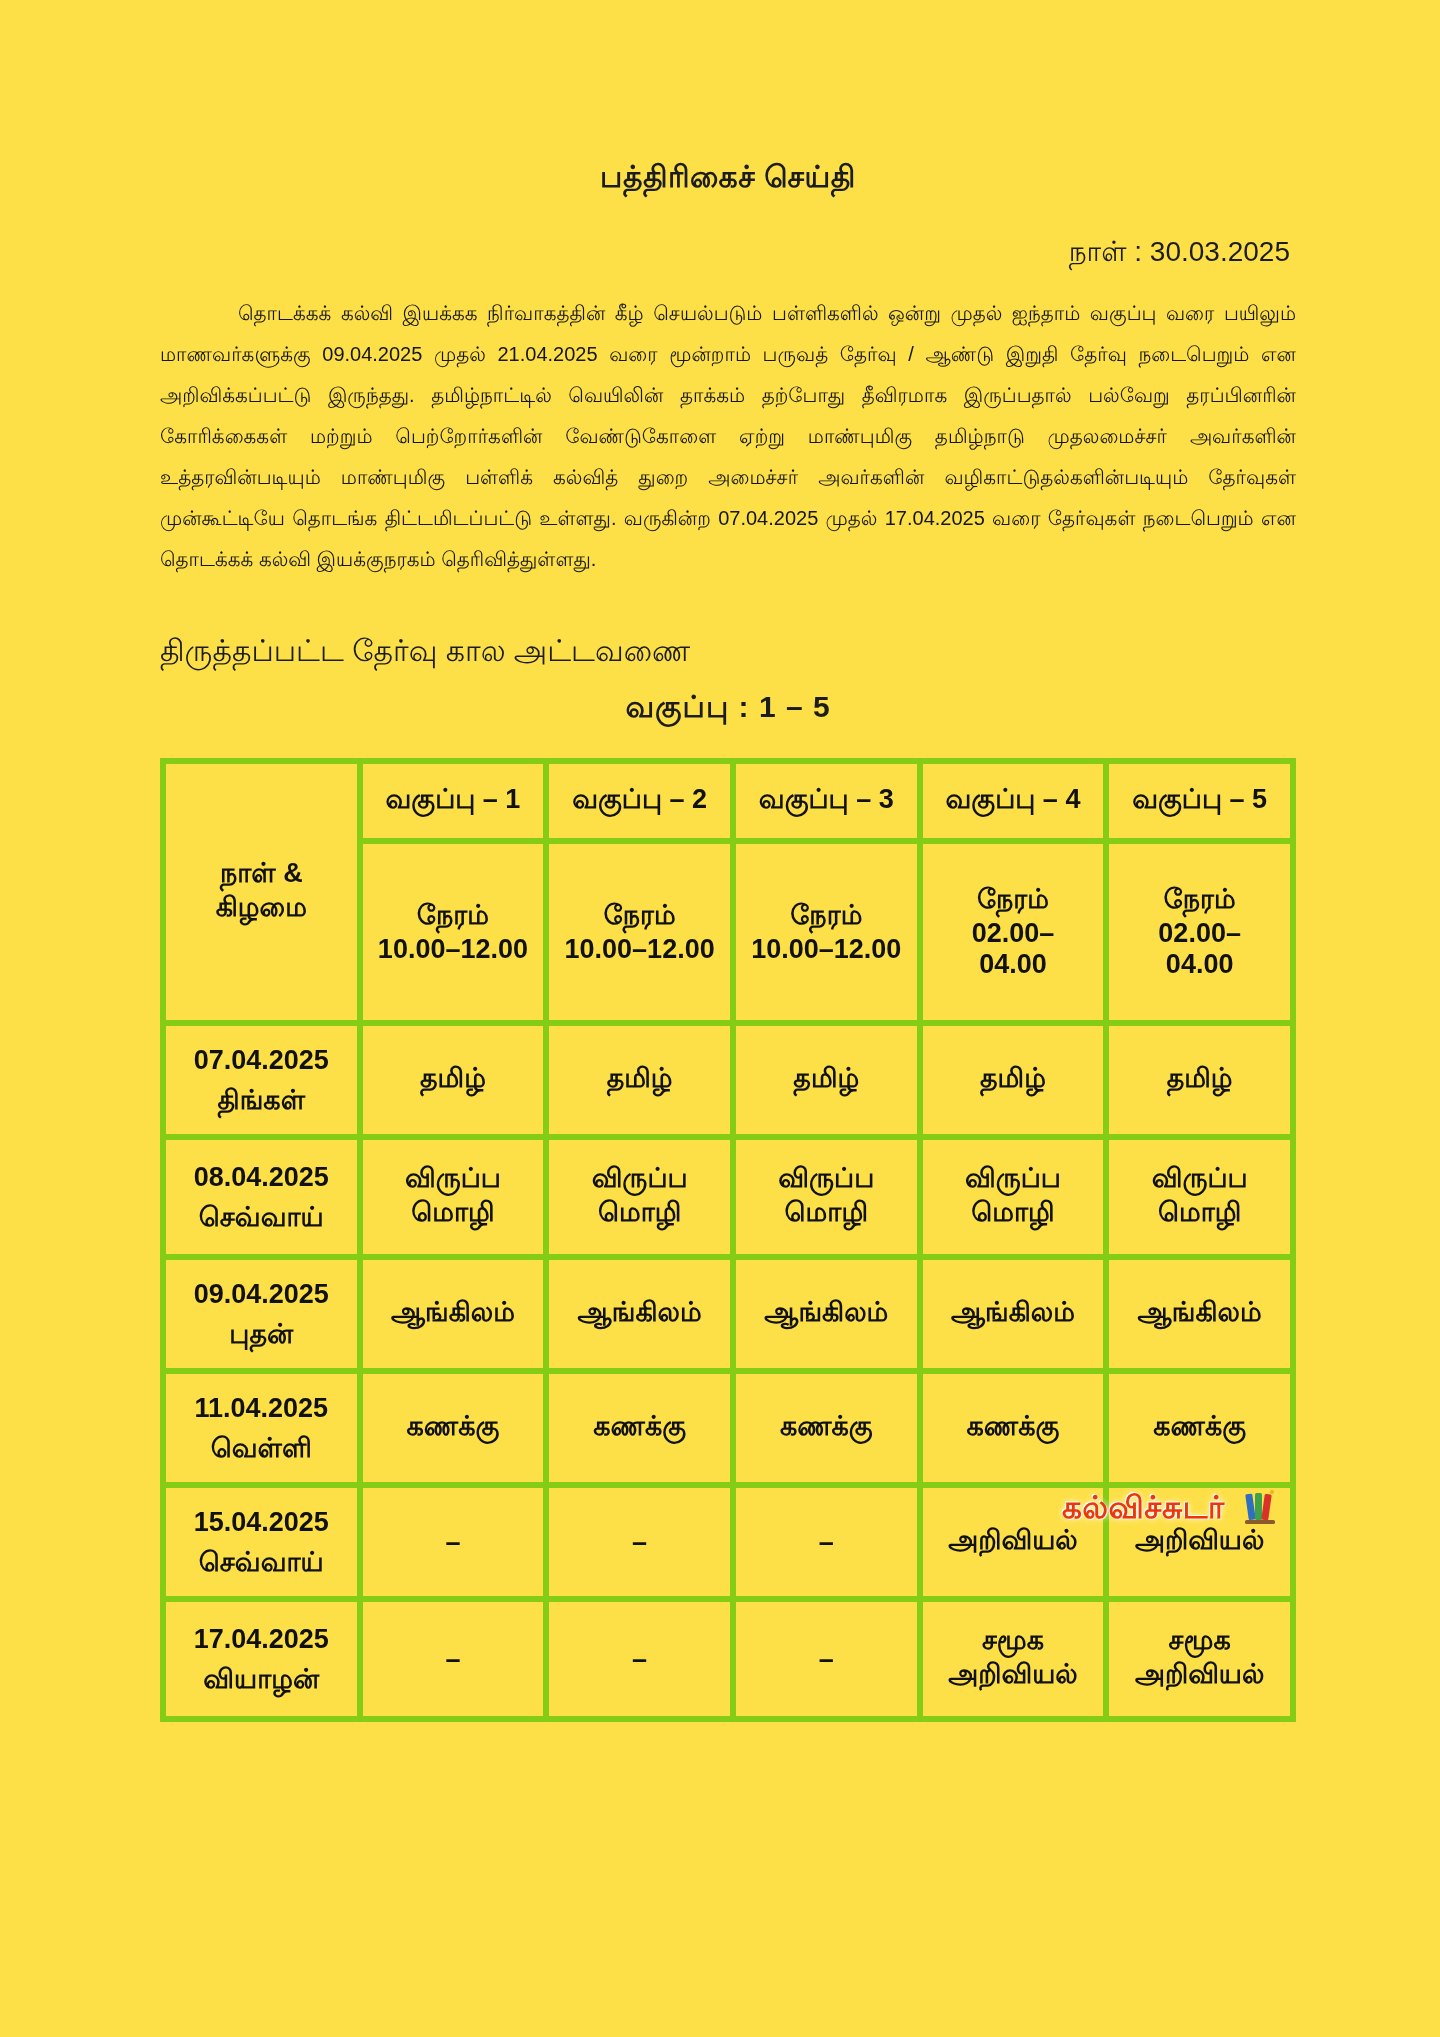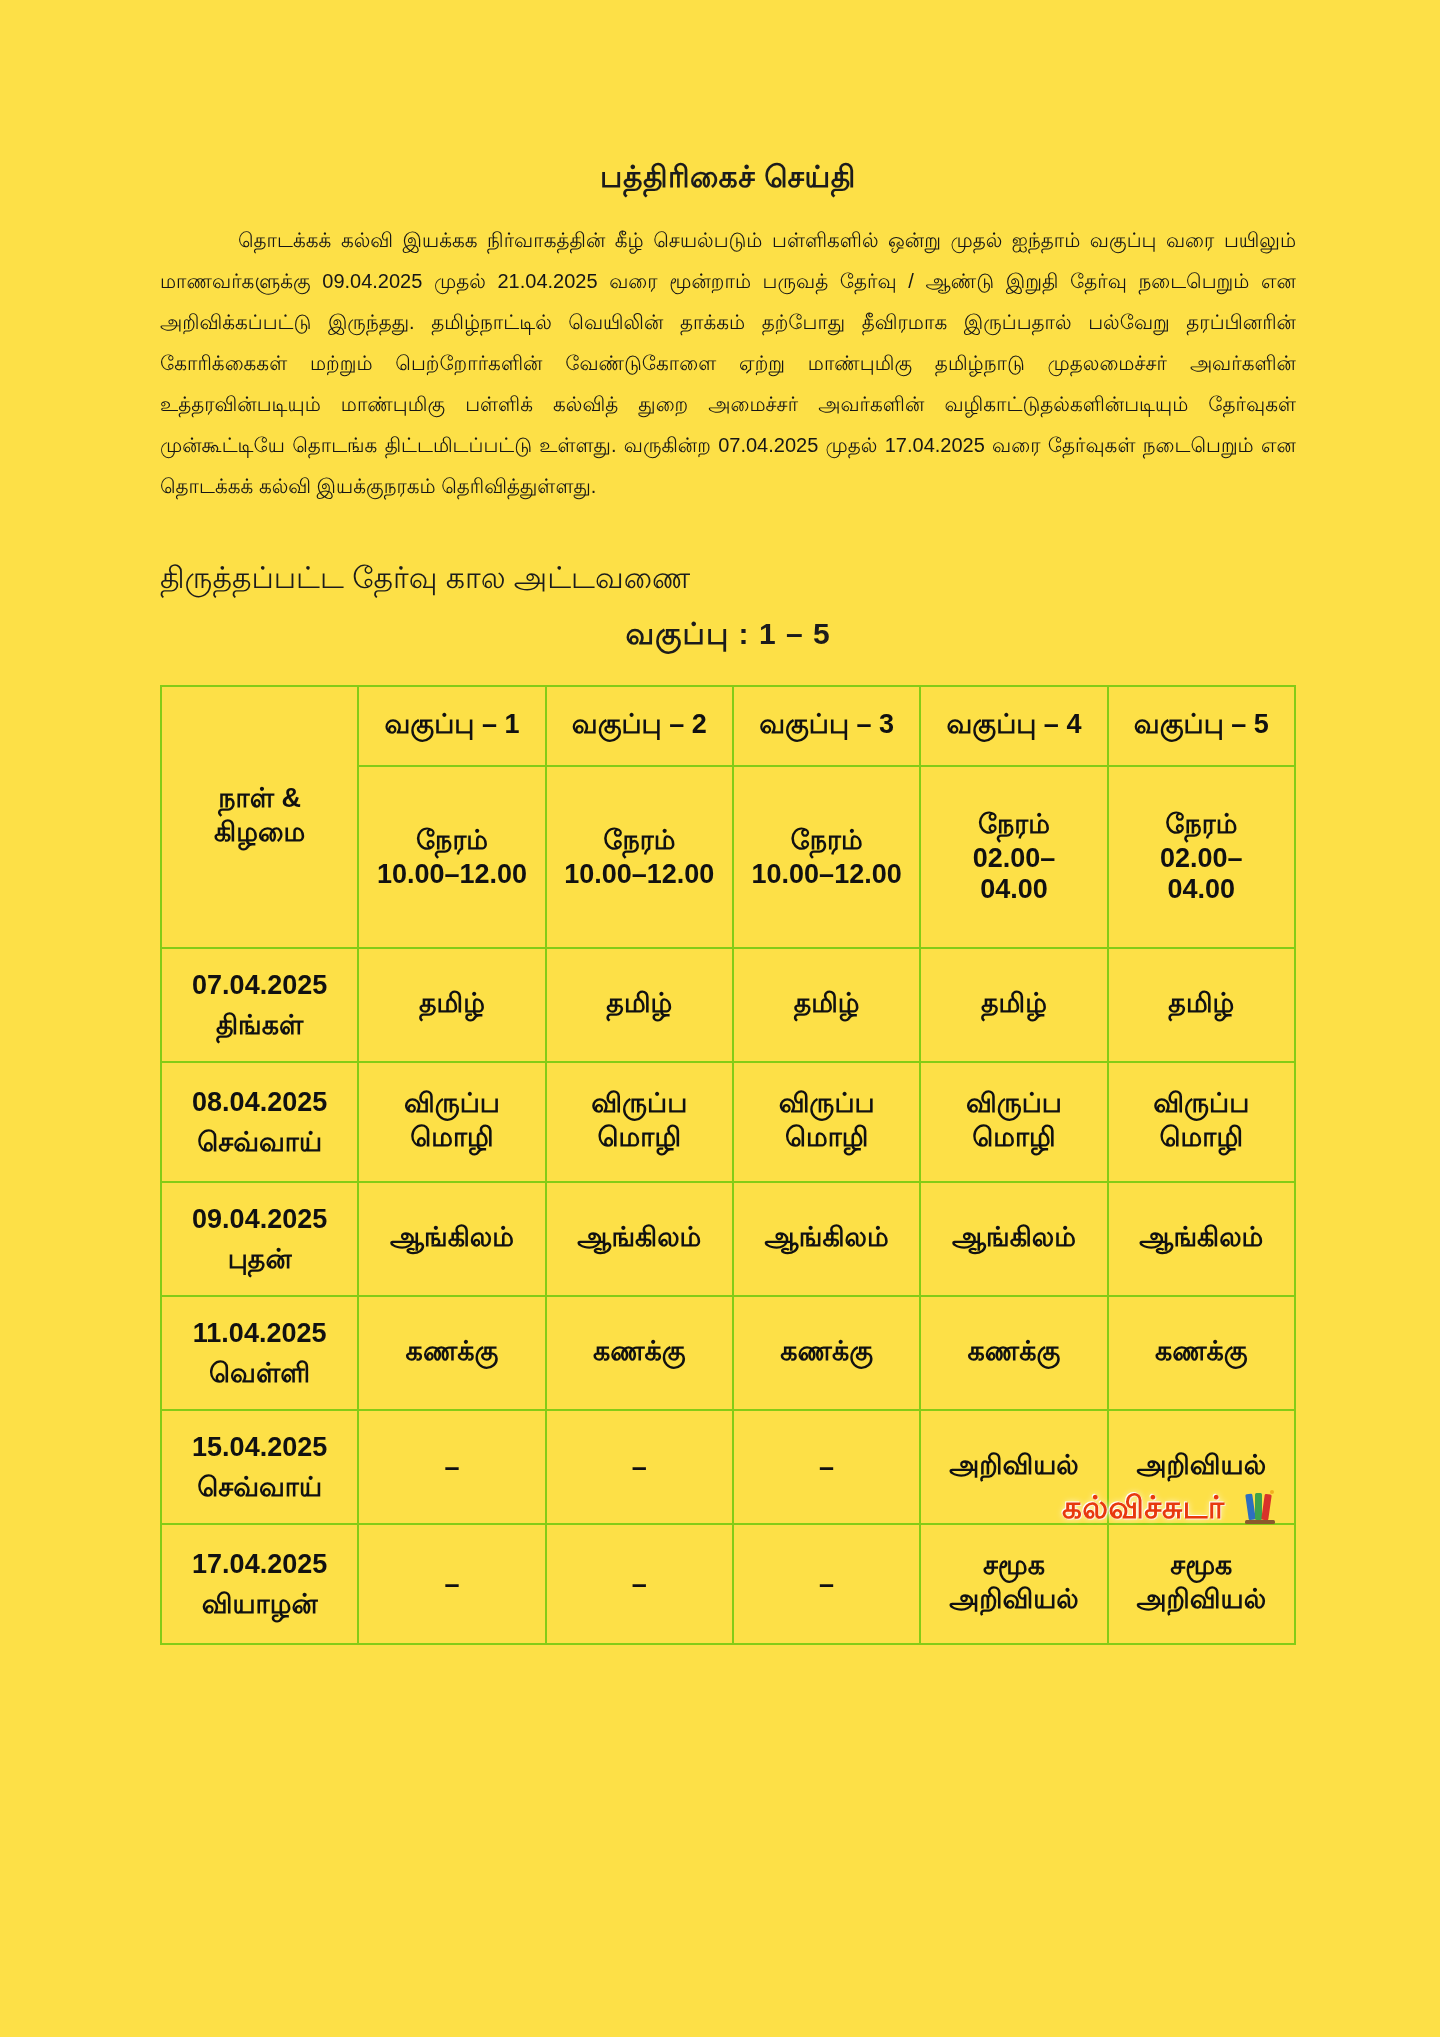--- a/index.html
+++ b/index.html
@@ -52,21 +52,21 @@
     font-weight: bold;
     letter-spacing: 1px;
   }
   table.schedule {
     margin-top: 30px;
     width: 100%;
     border-collapse: collapse;
     table-layout: fixed;
   }
   table.schedule td, table.schedule th {
-    border: 2px solid #84cc16;
+    border: 6px solid #84cc16;
     text-align: center;
     vertical-align: middle;
     font-size: 27px;
     font-weight: bold;
     white-space: pre-line;
     padding: 6px 8px;
     color: #111;
   }
   col.c-first { width: 17.4%; }
   col.c-cls   { width: 16.52%; }
@@ -98,20 +98,21 @@
   .watermark-icon { display: inline-block; }
 </style>
 </head>
 <body>
 
 <div class="page">
   <div class="content">
 
     <div class="doc-title">பத்திரிகைச் செய்தி</div>
 
+    <div class="date-line">நாள் : 30.03.2025</div>
 
     <p class="body-para">தொடக்கக் கல்வி இயக்கக நிர்வாகத்தின் கீழ் செயல்படும் பள்ளிகளில் ஒன்று முதல் ஐந்தாம் வகுப்பு வரை பயிலும் மாணவர்களுக்கு 09.04.2025 முதல் 21.04.2025 வரை மூன்றாம் பருவத் தேர்வு / ஆண்டு இறுதி தேர்வு நடைபெறும் என அறிவிக்கப்பட்டு இருந்தது. தமிழ்நாட்டில் வெயிலின் தாக்கம் தற்போது தீவிரமாக இருப்பதால் பல்வேறு தரப்பினரின் கோரிக்கைகள் மற்றும் பெற்றோர்களின் வேண்டுகோளை ஏற்று மாண்புமிகு தமிழ்நாடு முதலமைச்சர் அவர்களின் உத்தரவின்படியும் மாண்புமிகு பள்ளிக் கல்வித் துறை அமைச்சர் அவர்களின் வழிகாட்டுதல்களின்படியும் தேர்வுகள் முன்கூட்டியே தொடங்க திட்டமிடப்பட்டு உள்ளது. வருகின்ற 07.04.2025 முதல் 17.04.2025 வரை தேர்வுகள் நடைபெறும் என தொடக்கக் கல்வி இயக்குநரகம் தெரிவித்துள்ளது.</p>
 
     <div class="subtitle">திருத்தப்பட்ட தேர்வு கால அட்டவணை</div>
 
     <div class="class-range">வகுப்பு : 1 – 5</div>
 
     <table class="schedule">
       <colgroup>
         <col class="c-first">

